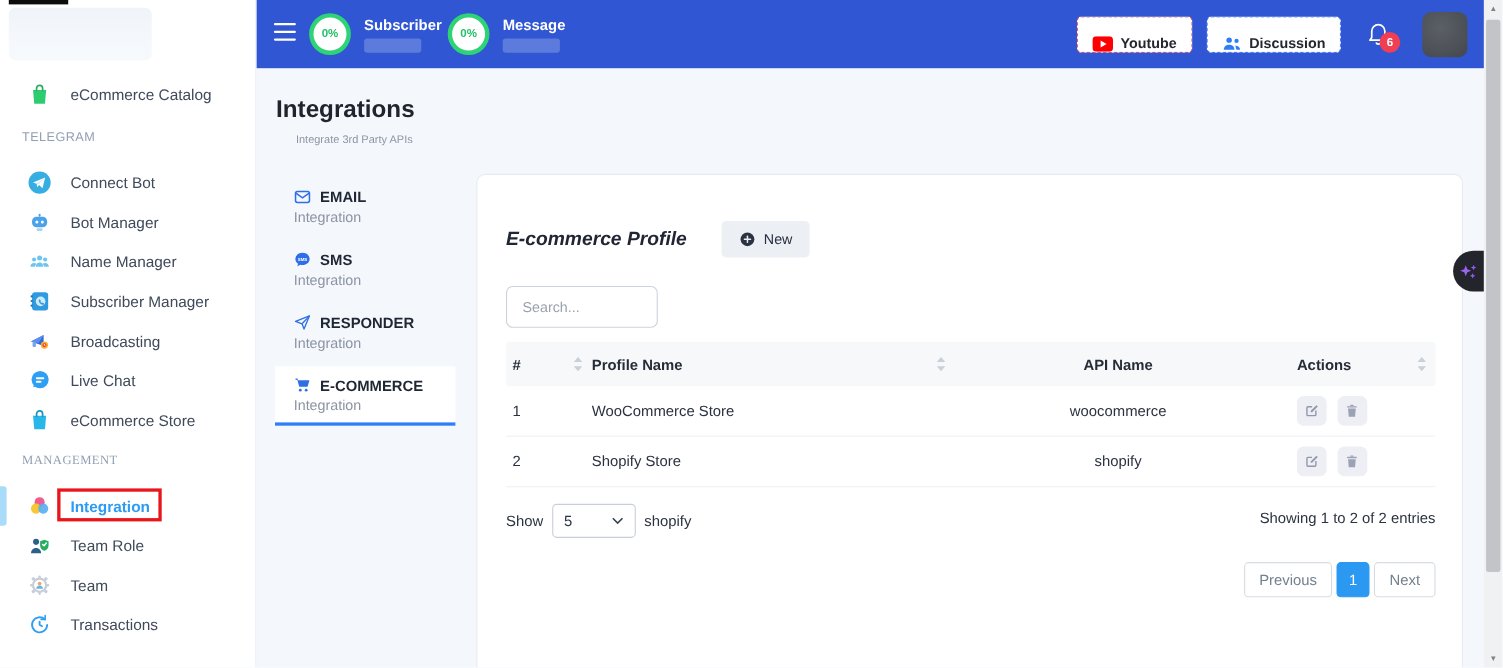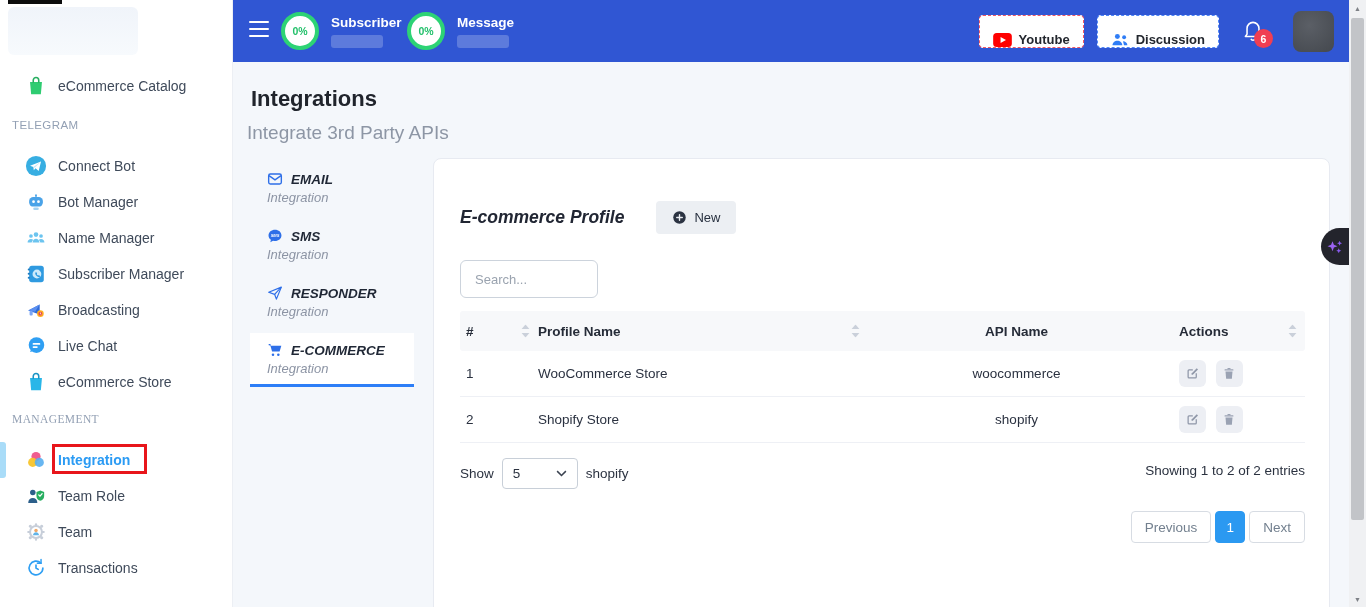--- a/index.html
+++ b/index.html
@@ -6,26 +6,26 @@
   html,body { width:1366px; height:607px; overflow:hidden; background:#fff;
               font-family:"Liberation Sans", sans-serif; }
   .app { position:relative; width:1366px; height:607px; background:#f4f7fb; overflow:hidden; }
 
   
   .sidebar { position:absolute; left:0; top:0; width:233px; height:607px; background:#fff;
              border-right:1px solid #eceff4; z-index:3; }
   .black-bar { position:absolute; left:8px; top:0; width:54px; height:4px; background:#0c0c0c; }
   .logo-blur { position:absolute; left:8px; top:7px; width:130px; height:48px;
                background:linear-gradient(180deg,#f0f4fa,#f7fafd); border-radius:6px; }
-  .side-item { display:flex; align-items:center; gap:10px; height:36px; padding-left:24px;
+  .side-item { display:flex; align-items:center; gap:16px; height:36px; padding-left:24px;
                font-size:14px; color:#3f4a5a; cursor:pointer; position:relative; }
   .side-item .ic { width:24px; height:24px; display:flex; align-items:center; justify-content:center; flex:none; }
   .side-item .ic svg { width:22px; height:22px; }
   .catalog-item { margin-top:68px; }
-  .section-label { font-size:11.5px; color:#93a0b4; padding-left:12px; letter-spacing:.4px;
+  .section-label { font-size:11.5px; color:#93a0b4; padding-left:20px; letter-spacing:.4px;
                    height:18px; line-height:18px; }
   .sec-label-1 { margin-top:12px; }
   .sec-label-2 { margin-top:10px;font-family:Liberation Serif, serif; }
   .side-group { margin-top:14px; }
   .side-item.active .lbl { color:#2b9bf4; font-weight:700; }
   .active-bar { position:absolute; left:0; top:442px; width:6px; height:36px; background:#a9dcf8; border-radius:0 3px 3px 0; }
   .annotation-box { position:absolute; left:52px; top:444px; width:95px; height:30px;
                     border:3px solid #e8151b; z-index:6; pointer-events:none; }
 
   
@@ -49,24 +49,24 @@
   .badge { position:absolute; left:14px; top:20px; width:19px; height:19px; border-radius:50%;
            background:#f03e52; color:#fff; font-size:10.5px; font-weight:700;
            display:flex; align-items:center; justify-content:center; }
   .avatar { width:41px; height:41px; border-radius:8px;
             background:radial-gradient(circle at 40% 35%, #5b5f66, #44484e); cursor:pointer; }
 
   
   .content { position:absolute; left:233px; top:62px; width:1116px; height:545px;
              background:#f4f7fb; overflow:hidden; z-index:1; }
   .page-title { position:absolute; left:18px; top:24px; font-size:22px; font-weight:700; color:#20242c; }
-  .page-subtitle { position:absolute; left:14px; top:60px; font-size:19px; color:#8d96a5; }
+  .page-subtitle { position:absolute; left:36px; top:60px; font-size:10px; color:#8d96a5; }
 
   .subnav { position:absolute; left:17px; top:100px; width:164px; }
-  .subnav-item { padding:9px 17px 11px; margin-bottom:3px; cursor:pointer;font-style:italic; }
+  .subnav-item { padding:9px 17px 11px; margin-bottom:3px; cursor:pointer; }
   .subnav-title { display:flex; align-items:center; gap:8px; font-size:13.5px; font-weight:700; color:#1f2735; }
   .subnav-title svg { width:16px; height:16px; flex:none; }
   .subnav-sub { font-size:13px; color:#8c94a4; margin-top:3px; }
   .subnav-item.active { background:#fff; border-bottom:3px solid #2d7ef7; padding-bottom:8px; }
 
   .card { position:absolute; left:200px; top:96px; width:897px; height:470px; background:#fff;
           border:1px solid #e7eaf1; border-radius:8px 8px 0 0; padding:26px; }
   .panel-head { display:flex; align-items:center; gap:32px; margin-top:16px; }
   .panel-title { font-size:17.5px; font-weight:700; color:#212633;font-style:italic; }
   .new-btn { display:flex; align-items:center; gap:7px; background:#eceff3; border:none; border-radius:4px;

